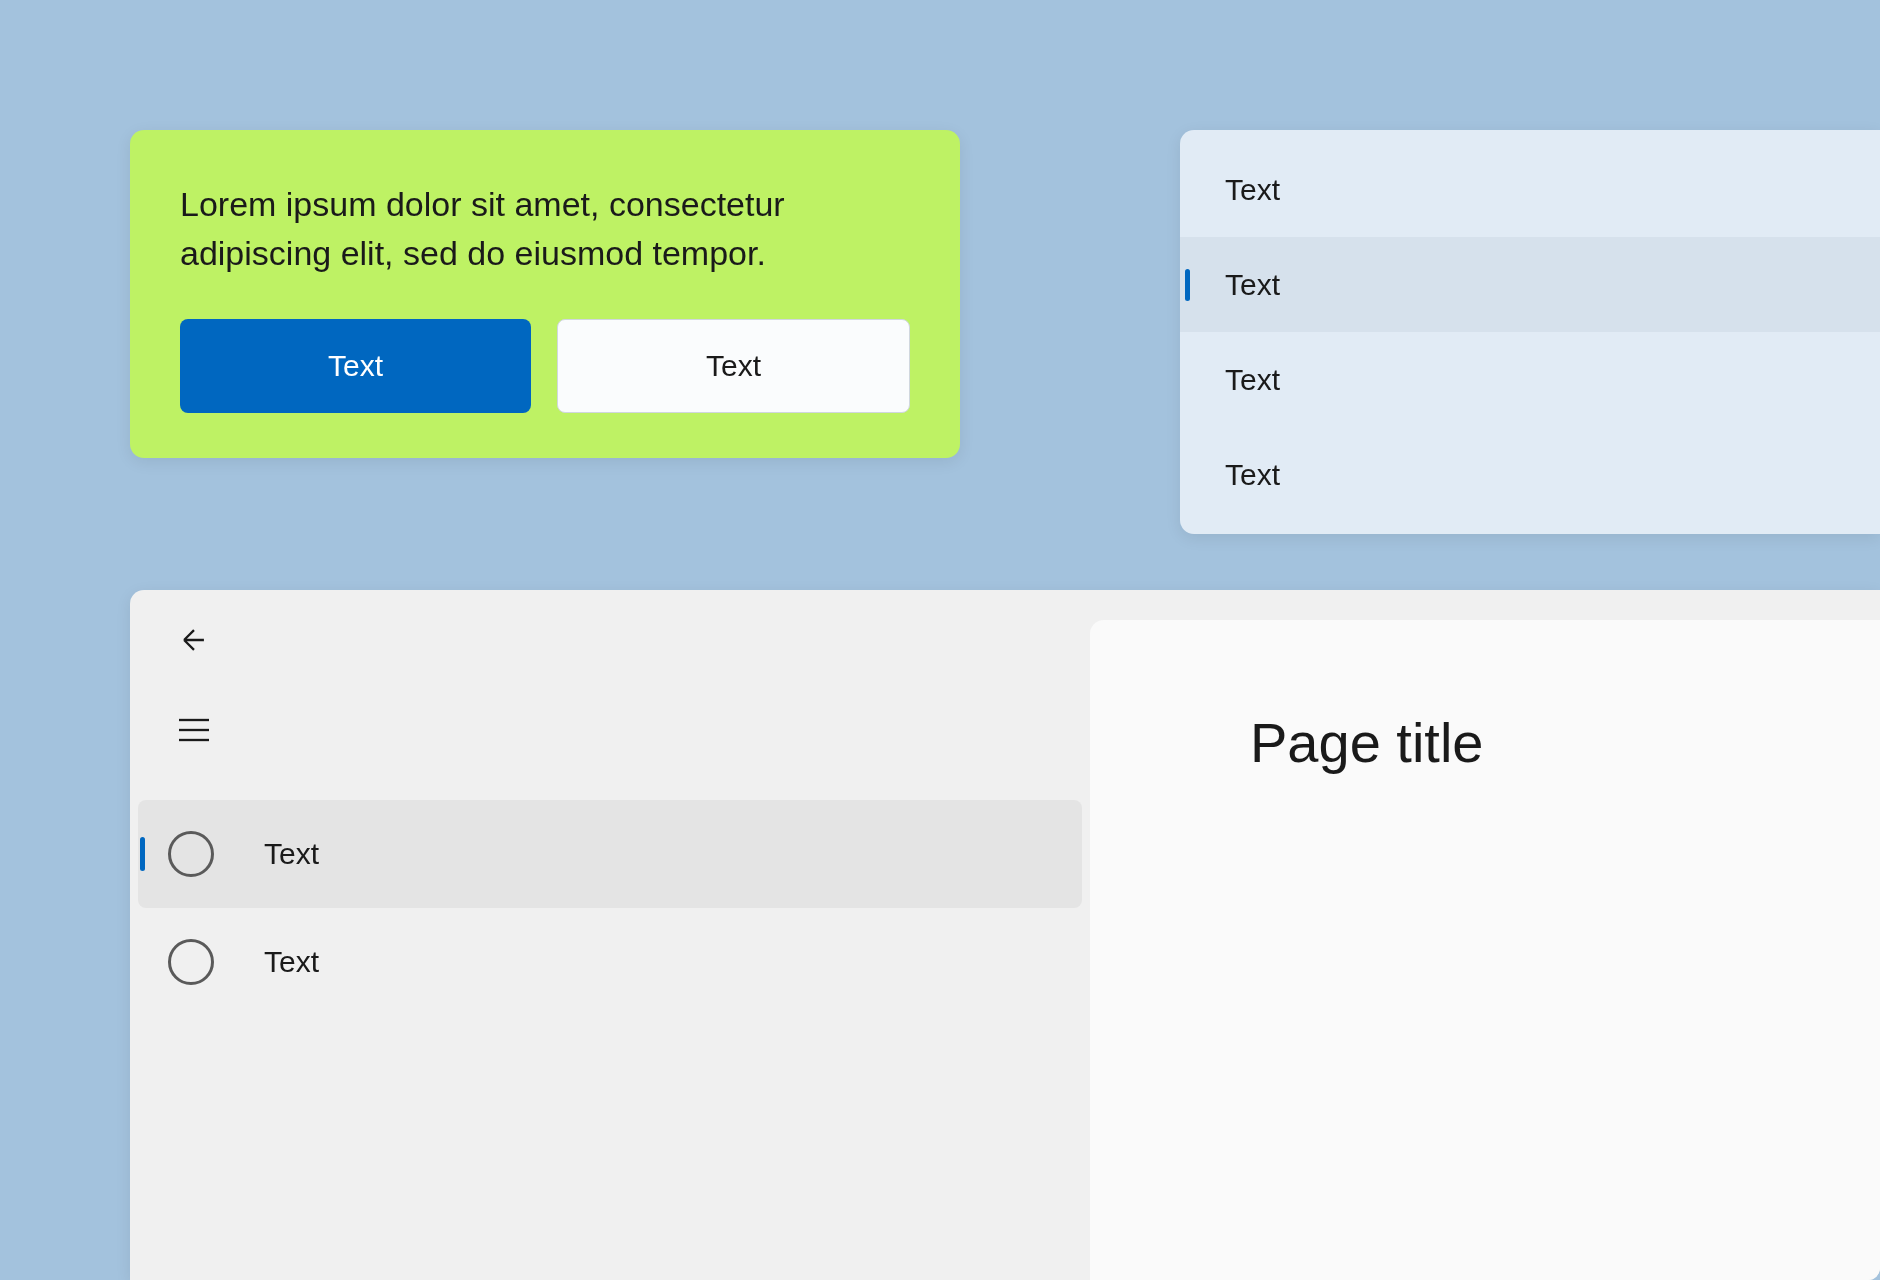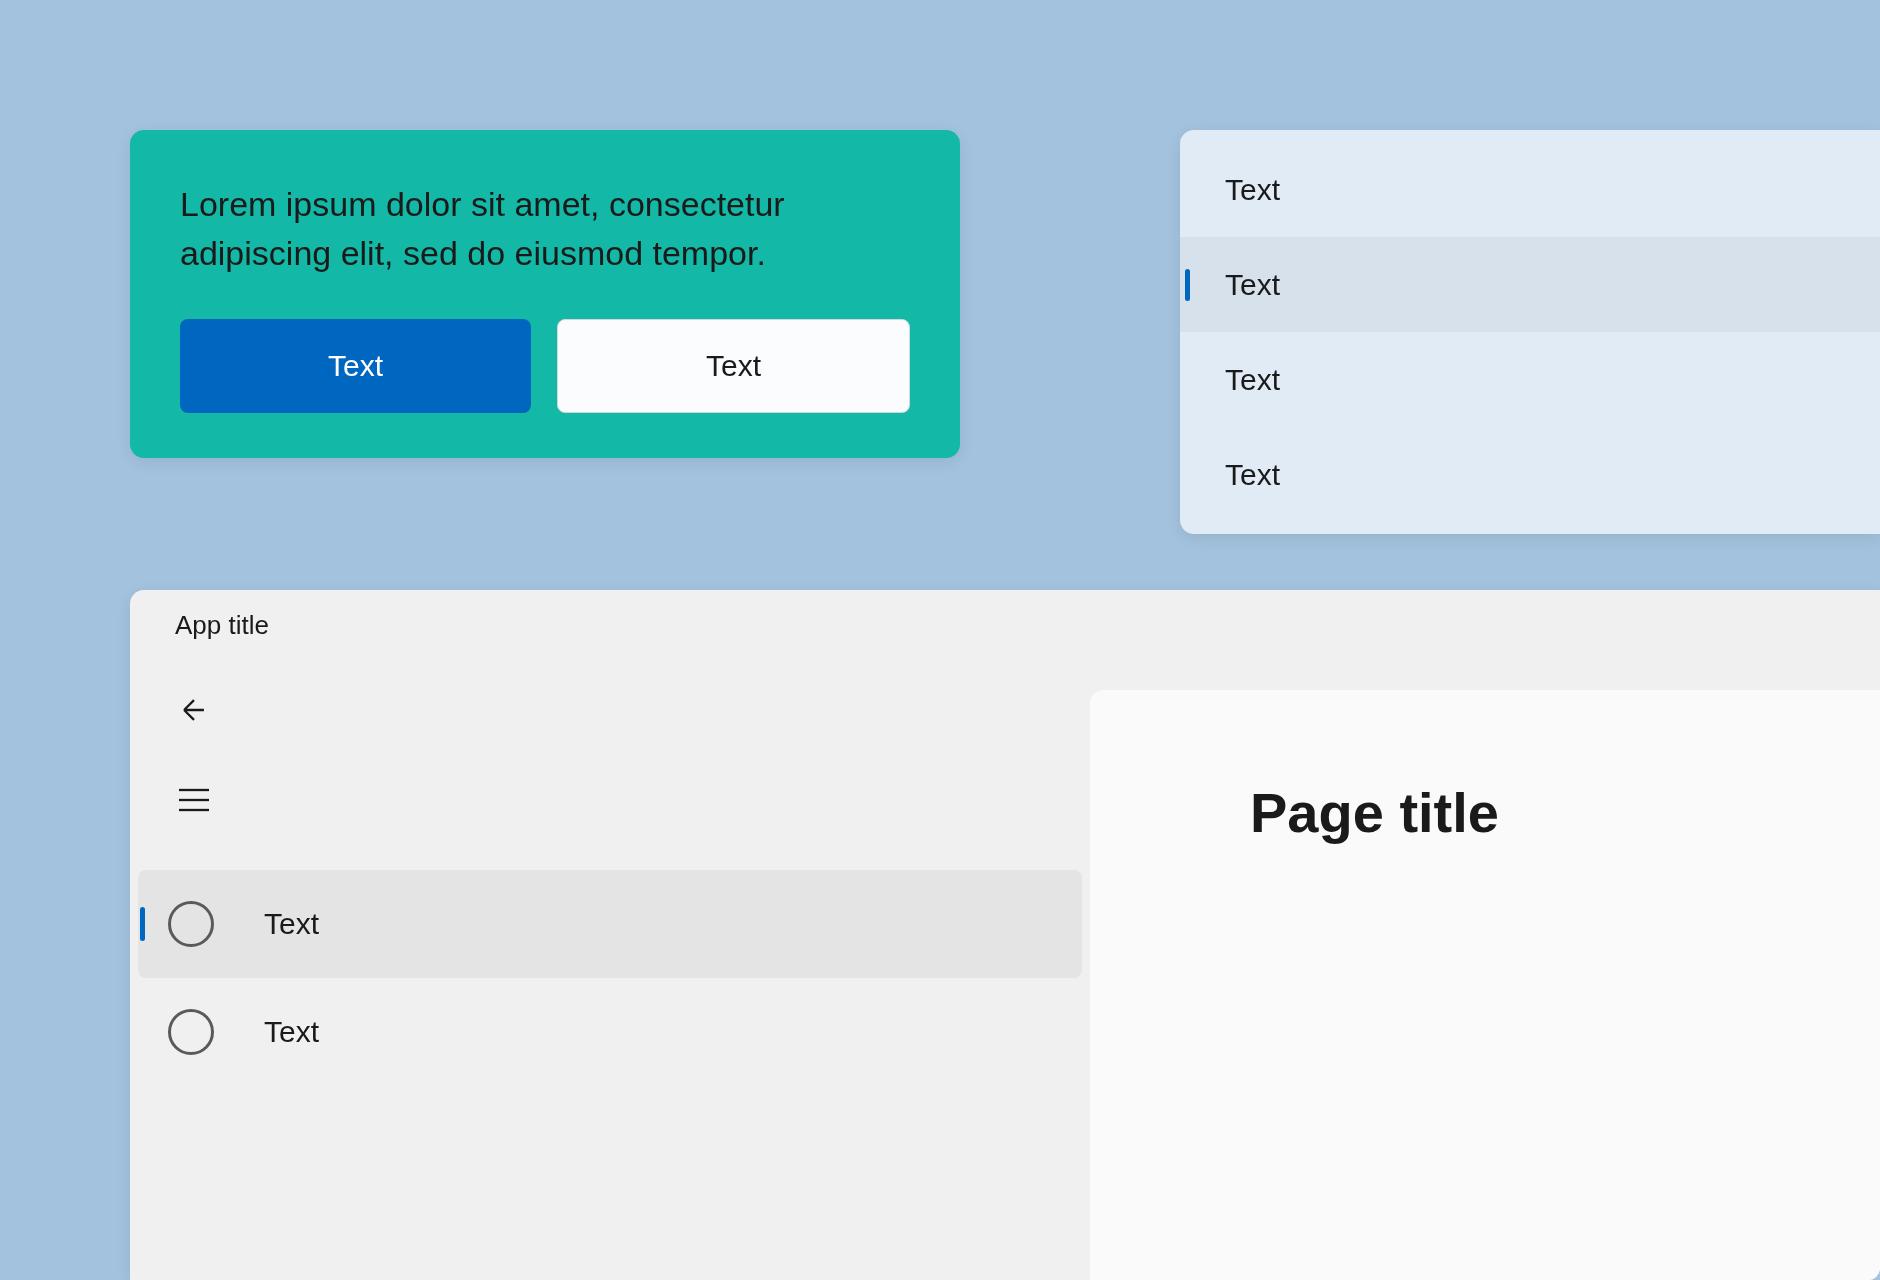--- a/index.html
+++ b/index.html
@@ -17,21 +17,21 @@
       position: relative;
       border-radius: 12px;
     }
     
     
     .dialog-card {
       position: absolute;
       left: 130px;
       top: 130px;
       width: 830px;
-      background: #14b8a6;
+      background: #bef264;
       border-radius: 14px;
       padding: 50px 50px 45px 50px;
       box-shadow: 0 4px 16px rgba(0,0,0,0.08);
     }
     
     .dialog-text {
       font-size: 34px;
       color: #1a1a1a;
       line-height: 1.45;
       margin-bottom: 40px;
@@ -251,21 +251,21 @@
     .content-area {
       flex: 1;
       background: #fafafa;
       border-radius: 14px 0 0 0;
       padding: 90px 0 0 160px;
       margin-top: 30px;
     }
     
     .page-title {
       font-size: 56px;
-      font-weight: 700;
+      font-weight: 400;
       color: #1a1a1a;
     }
   </style>
 </head>
 <body>
 
 <div class="dialog-card">
   <div class="dialog-text">Lorem ipsum dolor sit amet, consectetur adipiscing elit, sed do eiusmod tempor.</div>
   <div class="dialog-buttons">
     <button class="btn btn-primary">Text</button>
@@ -282,23 +282,20 @@
   </div>
   <div class="list-item">
     <span>Text</span>
   </div>
   <div class="list-item">
     <span>Text</span>
   </div>
 </div>
 
 <div class="app-window">
-  <div class="app-title-bar">
-    <span>App title</span>
-  </div>
   <div class="app-body">
     <div class="sidebar">
       <div class="back-button">
         <svg width="34" height="34" viewBox="0 0 24 24" fill="none" stroke="#1a1a1a" stroke-width="1.6">
           <path d="M19 12H5M5 12L12 5M5 12L12 19"></path>
         </svg>
       </div>
       <div class="hamburger-button">
         <svg width="40" height="40" viewBox="0 0 24 24" fill="none" stroke="#1a1a1a" stroke-width="1.4">
           <line x1="3" y1="6" x2="21" y2="6"></line>

